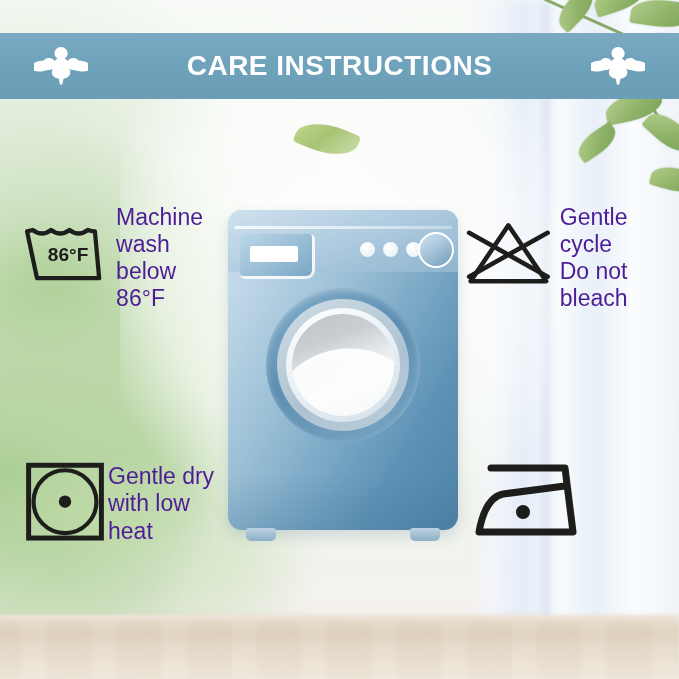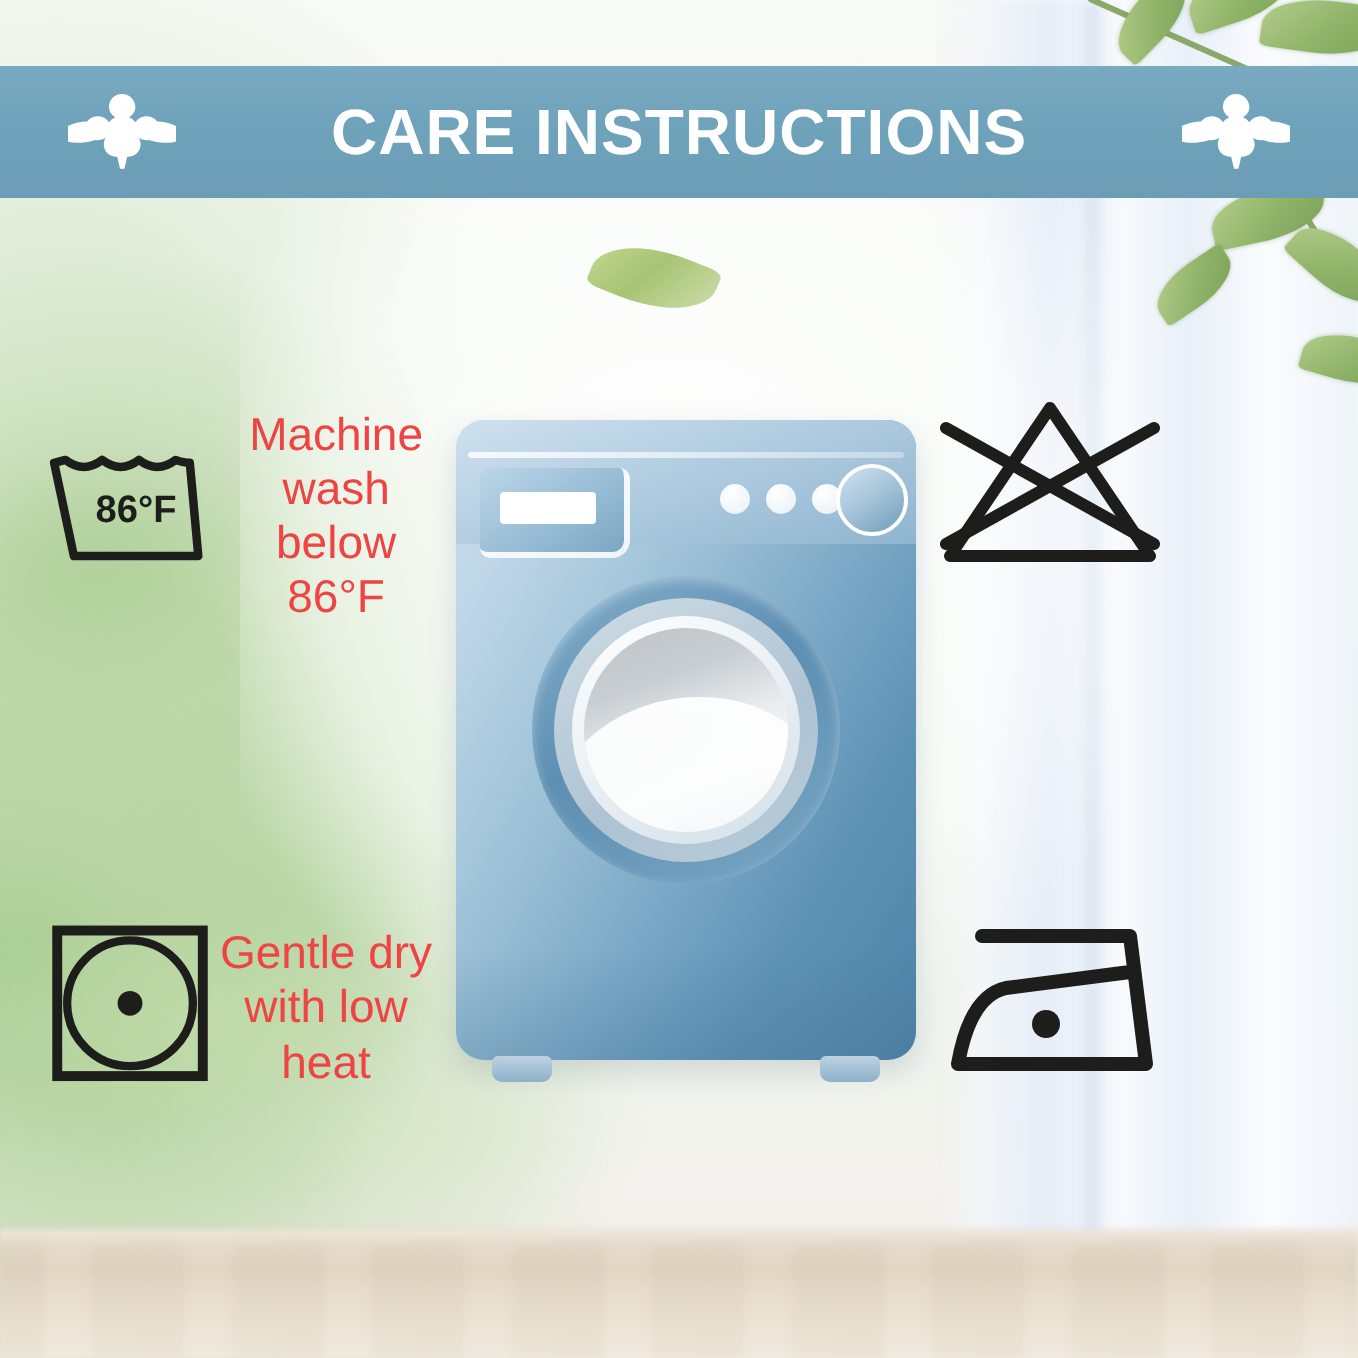--- a/index.html
+++ b/index.html
@@ -88,32 +88,32 @@
     box-shadow:0 0 2px rgba(120,150,90,.5);}
   .stem{position:absolute;background:#8aa86a;border-radius:2px;}
 
   
   .banner{
     position:absolute;left:0;top:33px;width:679px;height:66px;
     background:linear-gradient(180deg,#7aaac1 0%, #6fa2bb 45%, #6b9db6 100%);
     display:flex;align-items:center;justify-content:center;gap:0;
   }
   .banner-title{
-    color:#ffffff;font-size:32px;font-weight:bold;letter-spacing:.5px;
+    color:#ffffff;font-size:28px;font-weight:bold;letter-spacing:.5px;
     white-space:nowrap;line-height:1;
   }
   .fleur{position:absolute;top:50%;transform:translateY(-50%);width:54px;height:46px;}
   .fleur.left{left:34px;}
   .fleur.right{right:34px;}
 
   
   .cell{position:absolute;display:flex;flex-direction:row;align-items:center;}
   .cell .glyph{display:block;}
   .cell .caption{
-    margin-top:8px;text-align:center;color:#ef4444;
+    margin-top:8px;color:#4c1d95;
     font-size:23px;line-height:1.18;white-space:pre-line;
   }
   .cell-wash{left:20px;top:196px;width:200px;}
   .cell-bleach{right:12px;top:196px;width:210px;}
   .cell-dry{left:22px;top:450px;width:196px;}
   .cell-iron{right:12px;top:450px;width:206px;}
 
   
   .machine{position:absolute;left:228px;top:210px;width:230px;height:320px;}
   .body{
@@ -256,20 +256,22 @@
     <div class="caption">Machine wash
 below 86°F</div>
   </div>
 
   <div class="cell cell-bleach">
     <svg class="glyph" width="136" height="92" viewBox="0 0 136 92">
       <path d="M68 8 L118 82 L18 82 Z" fill="none" stroke="#1d1d1b" stroke-width="6" stroke-linejoin="round"></path>
       <line x1="16" y1="18" x2="120" y2="76" stroke="#1d1d1b" stroke-width="6" stroke-linecap="round"></line>
       <line x1="120" y1="18" x2="16" y2="76" stroke="#1d1d1b" stroke-width="6" stroke-linecap="round"></line>
     </svg>
+    <div class="caption">Gentle cycle
+Do not bleach</div>
   </div>
 
   <div class="cell cell-dry">
     <svg class="glyph" width="104" height="100" viewBox="0 0 104 100">
       <rect x="8" y="8" width="88" height="88" fill="none" stroke="#1d1d1b" stroke-width="6"></rect>
       <circle cx="52" cy="52" r="38" fill="none" stroke="#1d1d1b" stroke-width="5"></circle>
       <circle cx="52" cy="52" r="7.5" fill="#1d1d1b"></circle>
     </svg>
     <div class="caption">Gentle dry
 with low heat</div>

